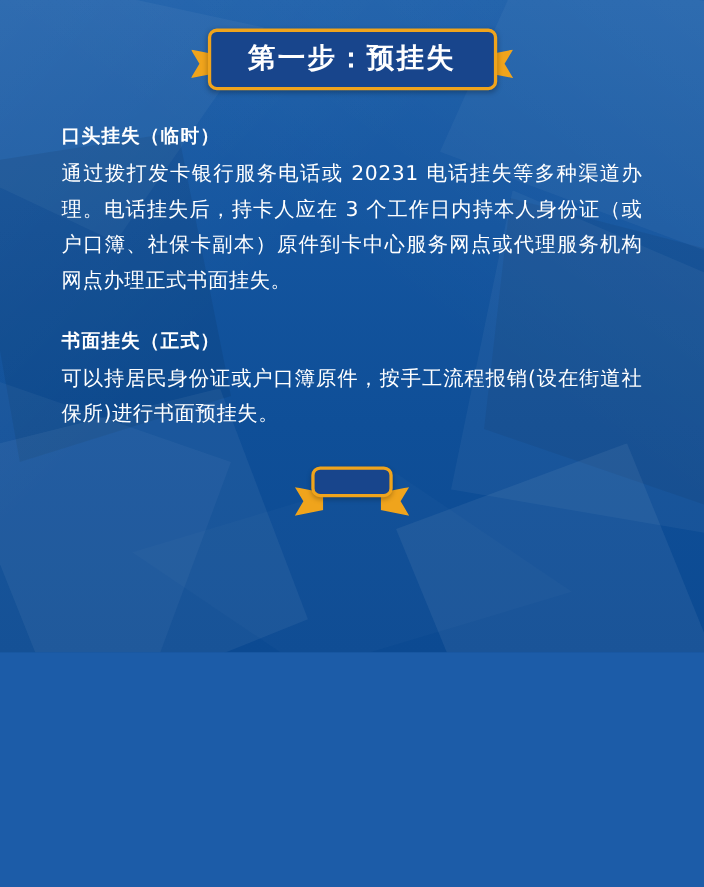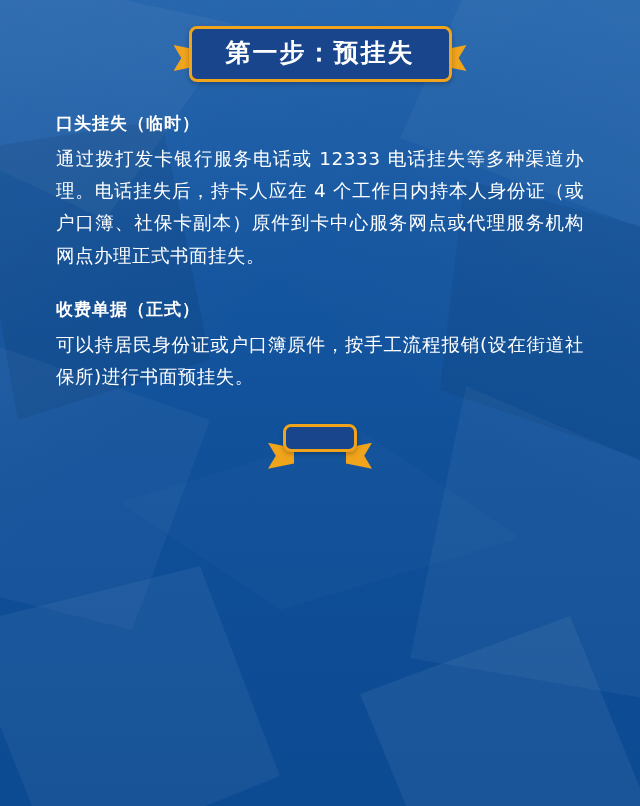--- a/index.html
+++ b/index.html
@@ -9,21 +9,21 @@
   body {
     width: 640px;
     height: 806px;
     font-family: "DejaVu Sans", "Liberation Sans", sans-serif;
     background: #1c5ca8;
     overflow: hidden;
   }
   .page {
     position: relative;
     width: 640px;
-    height: 806px;
+    height: 593px;
     background:
       linear-gradient(135deg, rgba(255,255,255,0.05) 0%, rgba(255,255,255,0) 40%),
       linear-gradient(215deg, rgba(255,255,255,0.05) 0%, rgba(255,255,255,0) 45%),
       linear-gradient(180deg, #1b5ea9 0%, #14559f 35%, #0f4f98 65%, #0c4a92 100%);
     overflow: hidden;
   }
   
   .facet {
     position: absolute;
     pointer-events: none;
@@ -176,23 +176,23 @@
         <span class="ribbon left"></span>
         <span class="ribbon right"></span>
         <div class="banner-text">第一步：预挂失</div>
       </div>
     </div>
 
     <div class="sp-30"></div>
 
     <div class="body-block">
       <div class="sub-title">口头挂失（临时）</div>
-      <p class="para">通过拨打发卡银行服务电话或 12333 电话挂失等多种渠道办理。电话挂失后，持卡人应在 4 个工作日内持本人身份证（或户口簿、社保卡副本）原件到卡中心服务网点或代理服务机构网点办理正式书面挂失。</p>
+      <p class="para">通过拨打发卡银行服务电话或 20231 电话挂失等多种渠道办理。电话挂失后，持卡人应在 3 个工作日内持本人身份证（或户口簿、社保卡副本）原件到卡中心服务网点或代理服务机构网点办理正式书面挂失。</p>
       <div class="sp-26"></div>
-      <div class="sub-title">收费单据（正式）</div>
+      <div class="sub-title">书面挂失（正式）</div>
       <p class="para">可以持居民身份证或户口簿原件，按手工流程报销(设在街道社保所)进行书面预挂失。</p>
     </div>
 
     <div class="sp-30"></div>
 
     <div class="banner-wrap">
       <div class="banner">
         <span class="ribbon left"></span>
         <span class="ribbon right"></span>
       </div>

